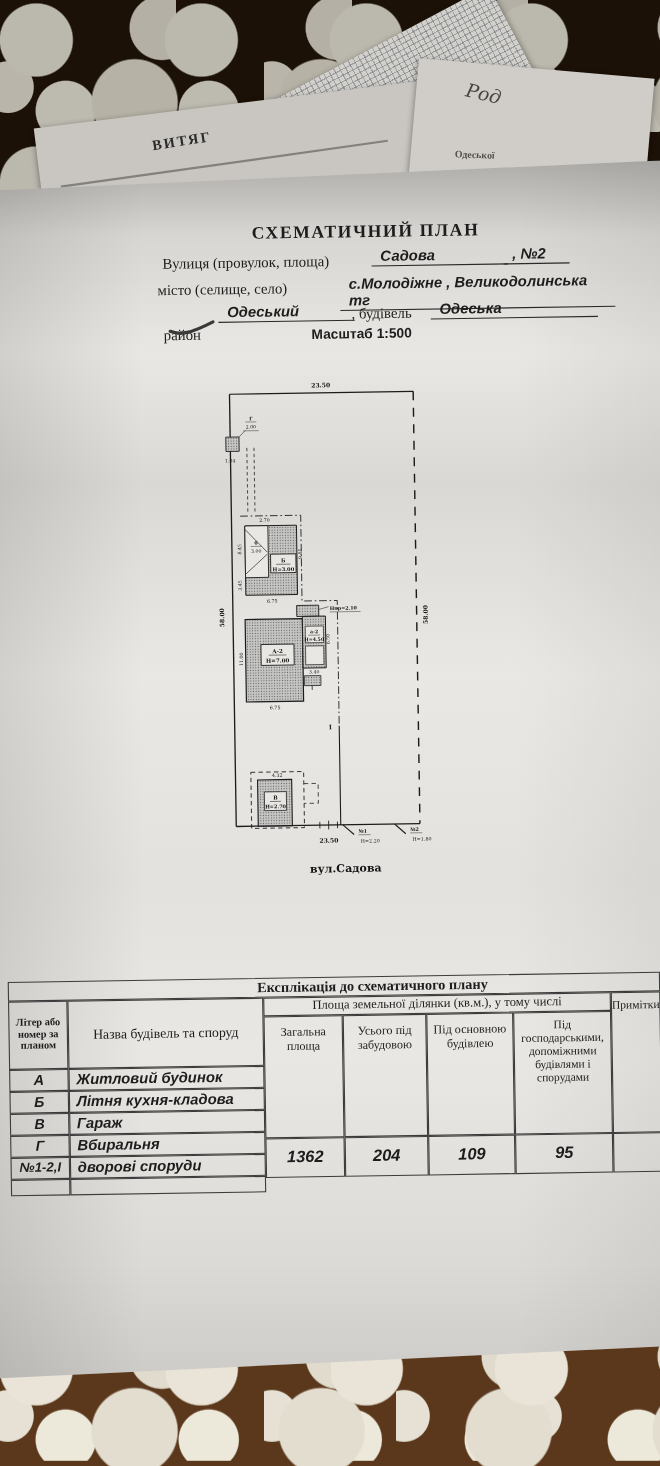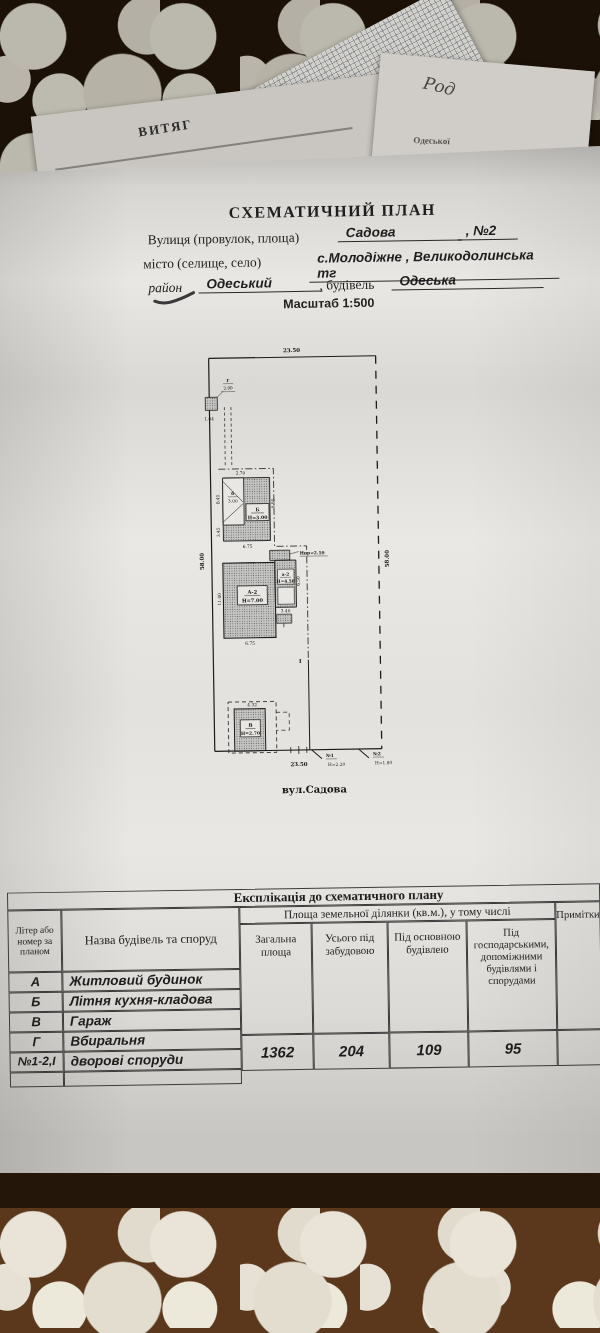--- a/index.html
+++ b/index.html
@@ -33,21 +33,21 @@
   .vytiag-line{position:absolute;left:18px;top:52px;width:300px;height:0;
     border-top:2px solid rgba(60,60,60,.5);transform:rotate(-1deg);}
   .sheet-right{left:375px;top:62px;width:215px;height:125px;transform:rotate(5deg);
     background:#d0cdc8;}
   .hand-text{position:absolute;left:45px;top:18px;font-style:italic;font-size:17px;
     color:#4a4340;transform:rotate(8deg);font-family:"DejaVu Serif",serif;}
   .odes-frag{position:absolute;left:40px;top:78px;font-size:9px;color:#55504c;
     transform:rotate(-3deg);font-weight:bold;}
 
   
-  .page{position:absolute;left:0;top:0;width:600px;height:1173px;
+  .page{position:absolute;left:0;top:0;width:600px;height:1333px;
     clip-path:polygon(0 173px,600px 146px,600px 1224px,0 1253px);
     background-color:#e8e6e2;
     background-image:
       linear-gradient(90deg, rgba(0,0,0,.10), rgba(0,0,0,0) 22%, rgba(0,0,0,0) 78%, rgba(0,0,0,.05)),
       linear-gradient(180deg, rgba(0,0,0,.25) 11%, rgba(0,0,0,.07) 16%, rgba(255,255,255,.06) 24%,
         rgba(0,0,0,.06) 33%, rgba(255,255,255,.08) 46%, rgba(0,0,0,.02) 60%,
         rgba(255,255,255,.06) 72%, rgba(0,0,0,.05) 86%, rgba(0,0,0,.14) 97%);}
   .content{position:absolute;left:0;top:0;width:600px;height:1333px;
     transform:rotate(-0.9deg);transform-origin:300px 700px;color:#1d1d1d;}
 
@@ -98,21 +98,21 @@
 
       <div class="doc-title">СХЕМАТИЧНИЙ ПЛАН</div>
 
       <div class="form-label" style="left:155px;top:230px;">Вулиця (провулок, площа)</div>
       <div class="form-value" style="left:345px;top:226px;width:112px;">Садова</div>
       <div class="form-value" style="left:465px;top:226px;width:48px;">, №2</div>
 
       <div class="form-label" style="left:150px;top:254px;">місто (селище, село)</div>
       <div class="form-value" style="left:316px;top:251px;width:238px;">с.Молодіжне , Великодолинська тг</div>
 
-      <div class="form-label" style="left:155px;top:278px;font-style:italic;">район</div>
+      <div class="form-label" style="left:155px;top:295px;">район</div>
       <div class="form-value" style="left:205px;top:275px;width:112px;">Одеський</div>
       <div class="form-label" style="left:326px;top:278px;">, будівель</div>
       <div class="form-value" style="left:398px;top:275px;width:140px;">Одеська</div>
 
       <div class="scale">Масштаб 1:500</div>
 
       <svg class="squiggle" width="48" height="20">
         <path d="M3 13 C 12 17, 22 15, 42 5" stroke="#3a3a3a" stroke-width="3" fill="none" stroke-linecap="round"></path>
       </svg>
 
@@ -228,21 +228,21 @@
           <line x1="358" y1="750" x2="368" y2="759" stroke="#1c1c1c" stroke-width="1"></line>
           <text x="372" y="756.5" font-size="4.4" font-weight="bold">№2</text>
           <line x1="372" y1="758.3" x2="383" y2="758.3" stroke="#1c1c1c" stroke-width="0.4"></line>
           <text x="374" y="765.5" font-size="4.4">Н=1.80</text>
         </g>
       </svg>
 
       <div class="xtable">
         <div class="cell" style="left:0;top:0;width:593px;height:18px;font-size:13px;font-weight:bold;padding-left:70px;">Експлікація до схематичного плану</div>
 
-        <div class="cell" style="left:0;top:18px;width:54px;height:62px;font-size:9.5px;padding:2px;">Літер або номер за планом</div>
+        <div class="cell" style="left:0;top:18px;width:54px;height:62px;font-size:9.5px;padding:2px;font-weight:bold;">Літер або номер за планом</div>
         <div class="cell" style="left:54px;top:18px;width:178px;height:62px;font-size:12.5px;">Назва будівель та споруд</div>
         <div class="cell" style="left:232px;top:18px;width:316px;height:17px;font-size:11.5px;">Площа земельної ділянки (кв.м.), у тому числі</div>
         <div class="cell top" style="left:232px;top:35px;width:72px;height:111px;font-size:11px;padding-top:8px;">Загальна площа</div>
         <div class="cell top" style="left:304px;top:35px;width:76px;height:111px;font-size:11px;padding-top:8px;">Усього під забудовою</div>
         <div class="cell top" style="left:380px;top:35px;width:79px;height:111px;font-size:11px;padding-top:8px;">Під основною будівлею</div>
         <div class="cell top" style="left:459px;top:35px;width:89px;height:111px;font-size:10.5px;padding:6px 3px 0;">Під господарськими, допоміжними будівлями і спорудами</div>
         <div class="cell top" style="left:548px;top:18px;width:45px;height:128px;font-size:10.5px;padding-top:6px;">Примітки</div>
 
         <div class="cell ital" style="left:0;top:80px;width:54px;height:20px;font-size:13px;">А</div>
         <div class="cell ital left" style="left:54px;top:80px;width:178px;height:20px;font-size:13.5px;">Житловий будинок</div>

